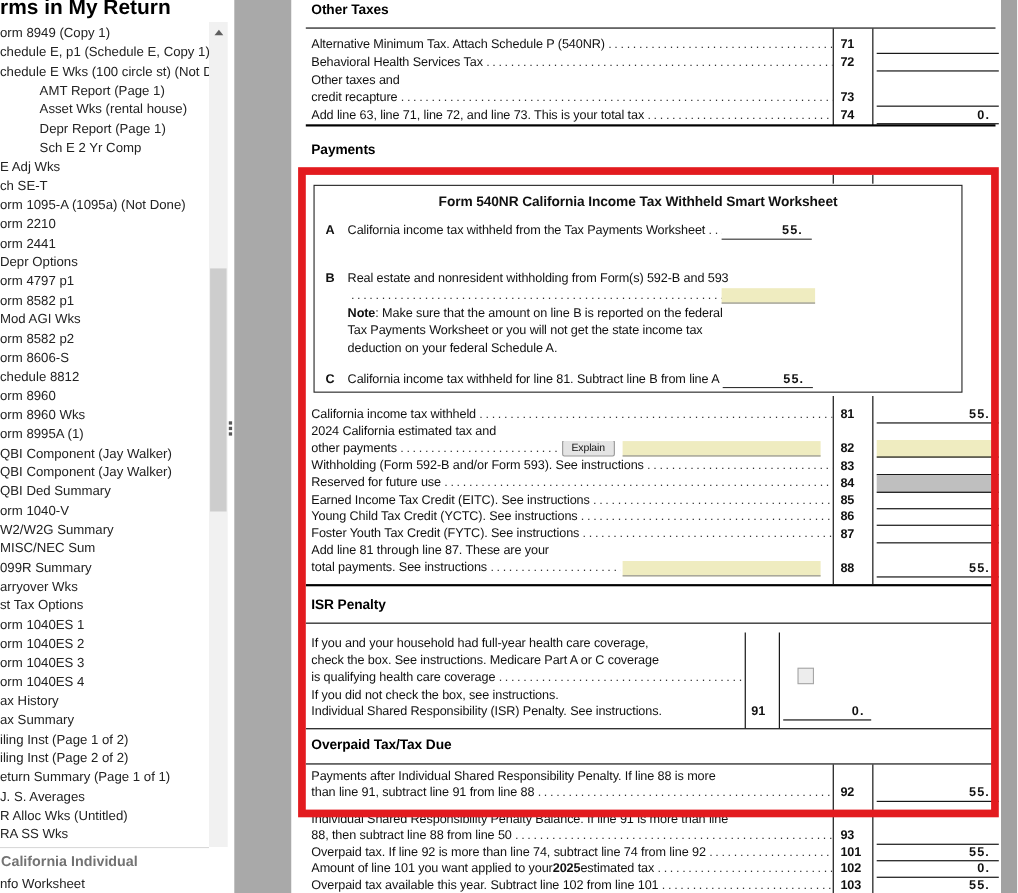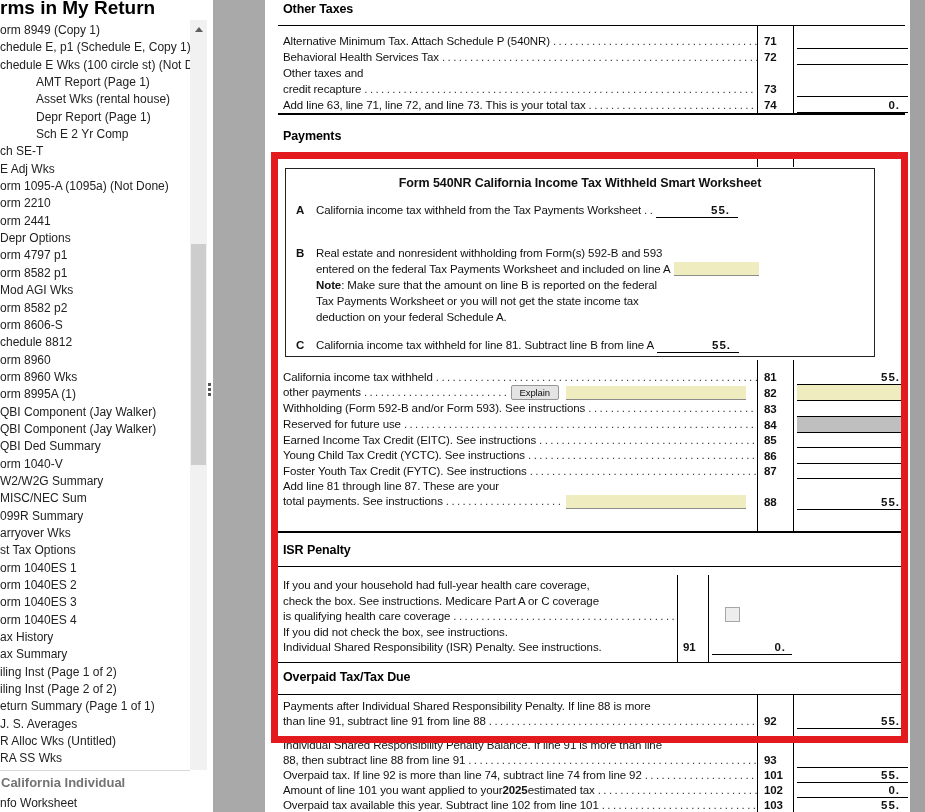--- a/index.html
+++ b/index.html
@@ -96,22 +96,22 @@
   <aside class="sidebar">
     <div class="sb-title">rms in My Return</div>
     <div class="sb-list" id="sb-list">
         <div class="sb-item">orm 8949 (Copy 1)</div>
         <div class="sb-item">chedule E, p1 (Schedule E, Copy 1)</div>
         <div class="sb-item">chedule E Wks (100 circle st) (Not Do...</div>
         <div class="sb-item ind">AMT Report (Page 1)</div>
         <div class="sb-item ind">Asset Wks (rental house)</div>
         <div class="sb-item ind">Depr Report (Page 1)</div>
         <div class="sb-item ind">Sch E 2 Yr Comp</div>
+        <div class="sb-item">E Adj Wks</div>
         <div class="sb-item">ch SE-T</div>
-        <div class="sb-item">E Adj Wks</div>
         <div class="sb-item">orm 1095-A (1095a) (Not Done)</div>
         <div class="sb-item">orm 2210</div>
         <div class="sb-item">orm 2441</div>
         <div class="sb-item">Depr Options</div>
         <div class="sb-item">orm 4797 p1</div>
         <div class="sb-item">orm 8582 p1</div>
         <div class="sb-item">Mod AGI Wks</div>
         <div class="sb-item">orm 8582 p2</div>
         <div class="sb-item">orm 8606-S</div>
         <div class="sb-item">chedule 8812</div>
@@ -237,21 +237,20 @@
         <span>California income tax withheld from the Tax Payments Worksheet</span>
         <span class="dots">........................................................................................................................................................................................................</span>
         <span class="ws-amt">55.</span>
       </div>
       <div class="ws-row" style="top:76px;">
         <span class="ws-label">B</span>
         <span>Real estate and nonresident withholding from Form(s) 592-B and 593</span>
       </div>
       <div class="ws-row" style="top:92px;">
         <span class="ws-label"></span>
-        <span>entered on the federal Tax Payments Worksheet and included on line A</span>
         <span class="dots">........................................................................................................................................................................................................</span>
         <span class="ws-field"></span>
       </div>
       <div class="ws-row ws-note" style="top:108px;">
         <b>Note</b>
           <span>: Make sure that the amount on line B is reported on the federal</span>
       </div>
       <div class="ws-row ws-note" style="top:124px;">
         <span>Tax Payments Worksheet or you will not get the state income tax</span>
       </div>
@@ -278,20 +277,23 @@
           </div>
           <div class="fnum">
             <span>81</span>
           </div>
           <div class="famt">
             <span class="amtline">55.</span>
           </div>
         </div>
         <div class="frow">
           <div class="fdesc">
+            <div class="fline lh154">
+              <span>2024 California estimated tax and</span>
+            </div>
             <div class="fline lh154">
               <span>other payments</span>
               <span class="dots">........................................................................................................................................................................................................</span>
               <span class="explain-btn">Explain</span>
               <span class="inline-field"></span>
             </div>
           </div>
           <div class="fnum">
             <span>82</span>
           </div>
@@ -441,21 +443,21 @@
             <span class="amtline">55.</span>
           </div>
         </div>
         <div class="spacer9"></div>
         <div class="frow">
           <div class="fdesc">
             <div class="fline">
               <span>Individual Shared Responsibility Penalty Balance. If line 91 is more than line</span>
             </div>
             <div class="fline">
-              <span>88, then subtract line 88 from line 91</span>
+              <span>88, then subtract line 88 from line 50</span>
               <span class="dots">........................................................................................................................................................................................................</span>
             </div>
           </div>
           <div class="fnum">
             <span>93</span>
           </div>
           <div class="famt">
             <span class="amtline"></span>
           </div>
         </div>

